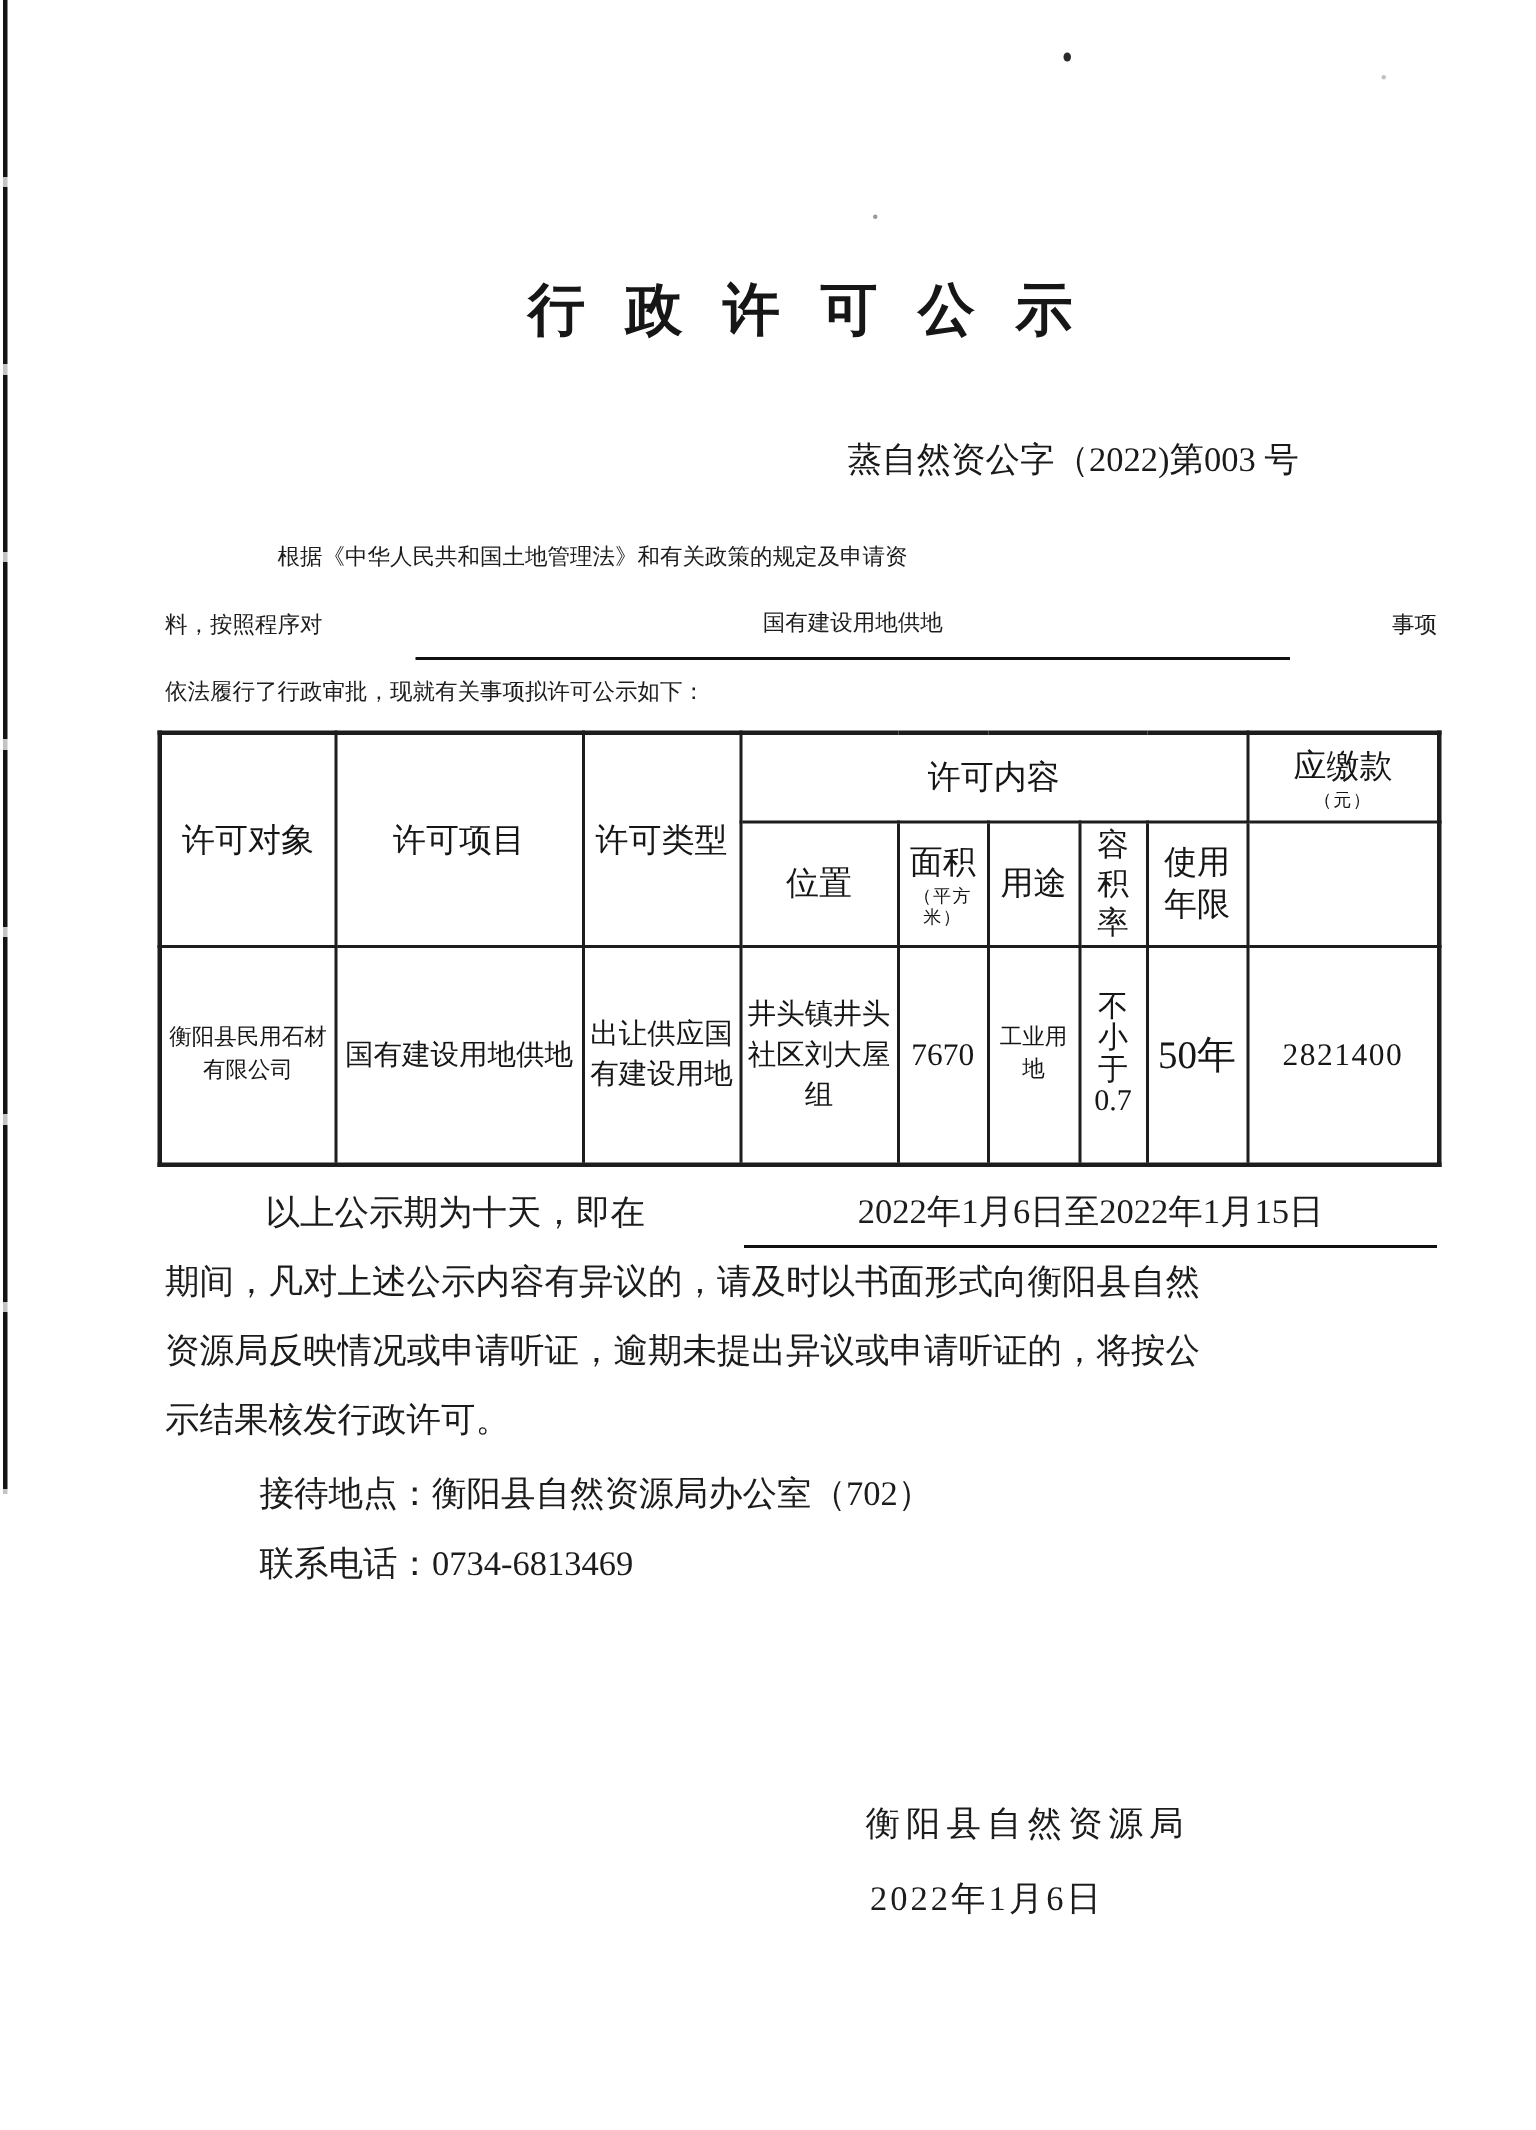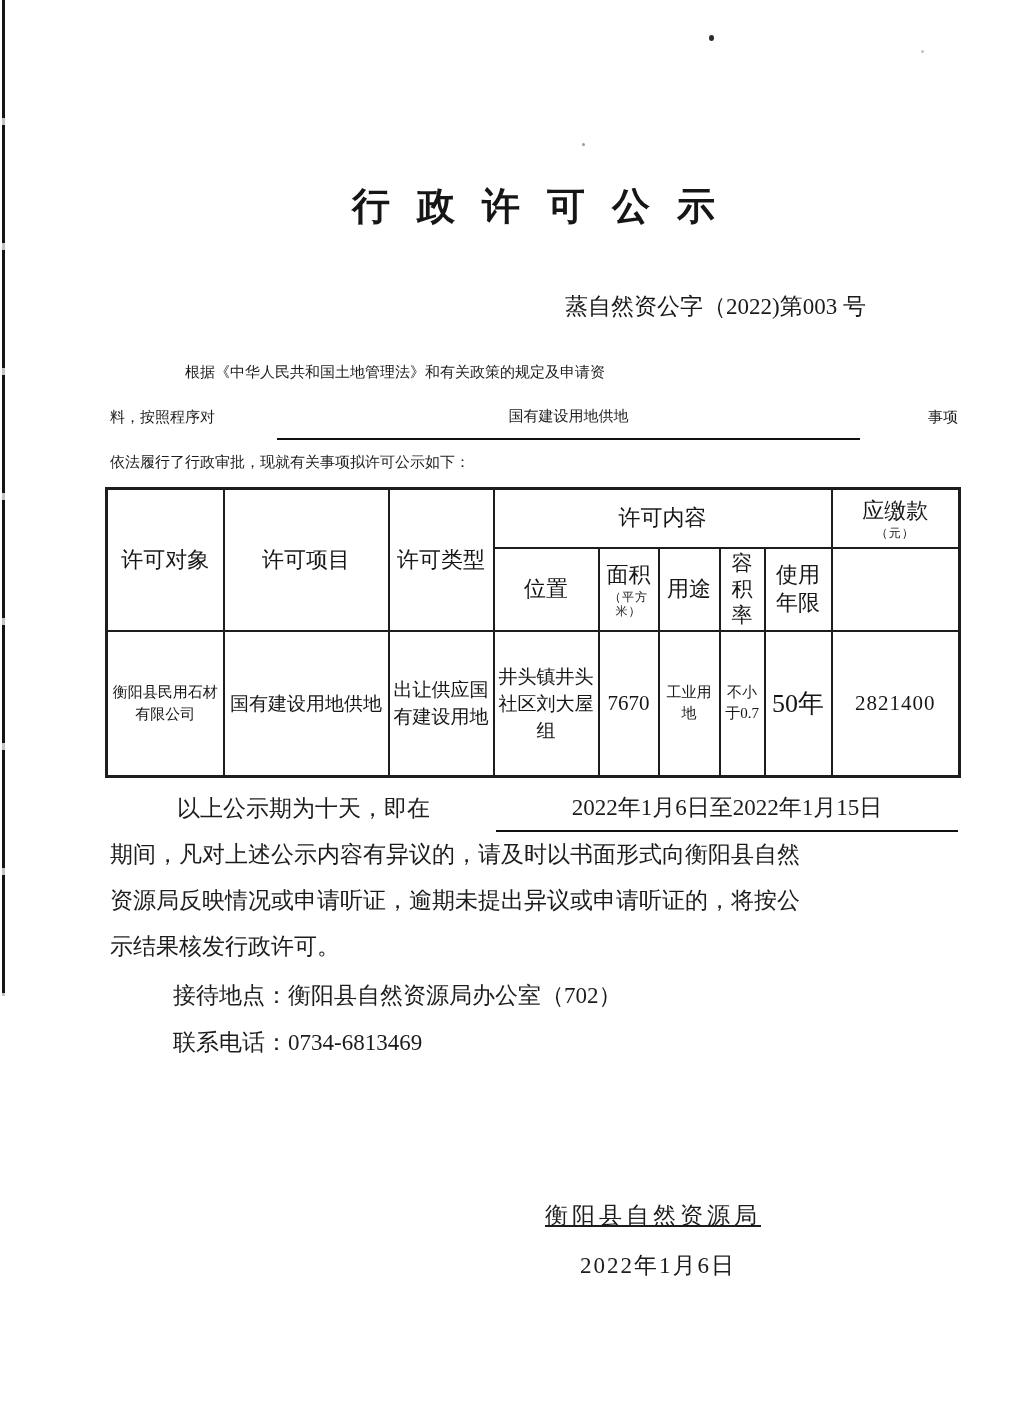--- a/index.html
+++ b/index.html
@@ -61,42 +61,42 @@
   .r1{height:59px;}
   .r2{height:83px;}
   .r3{height:146px;}
   .unit{font-size:12px;line-height:14px;letter-spacing:1px;}
   td.cell-object{font-size:15px;line-height:22px;}
   td.cell-project{font-size:19px;line-height:27px;padding:0 8px;}
   td.cell-type{font-size:19px;line-height:27px;padding:0 8px;}
   td.cell-location{font-size:19px;line-height:27px;padding:0 4px;}
   td.cell-area{font-size:21px;}
   td.cell-use{font-size:15px;line-height:21px;padding:0 4px;}
-  td.cell-ratio{font-size:15px;line-height:21px;padding:0 2px;}
+  td.cell-ratio{font-size:20px;line-height:21px;padding:0 2px;}
   td.cell-years{font-size:26px;}
   td.cell-payment{font-size:21px;letter-spacing:1px;}
   th.h-ratio{font-size:21px;line-height:26px;padding:0 2px;border-radius:11px;}
   th.h-years{font-size:22px;line-height:28px;padding:0 2px;}
   th.h-pay{vertical-align:middle;}
 
   
   .notice{position:absolute;left:110px;top:786px;width:848px;font-size:23px;}
   .notice .ln{height:46px;line-height:46px;white-space:nowrap;}
   .notice .lead{padding-left:67px;white-space:nowrap;}
   .period-fill{
     flex:1;text-align:center;border-bottom:2px solid #111;
     margin-left:18px;line-height:44px;white-space:nowrap;
   }
 
   
   .contact{position:absolute;left:173px;top:972px;font-size:23px;}
   .contact .ln{height:47px;line-height:47px;white-space:nowrap;}
 
   
-  .sig-org{position:absolute;left:545px;top:1200px;font-size:23px;letter-spacing:4px;white-space:nowrap;text-decoration:underline;}
+  .sig-org{position:absolute;left:577px;top:1200px;font-size:23px;letter-spacing:4px;white-space:nowrap;}
   .sig-date{position:absolute;left:580px;top:1250px;font-size:23px;letter-spacing:2px;white-space:nowrap;}
 </style>
 </head>
 <body>
 
 <div class="page">
 
   <div class="scan-edge"></div>
   <div class="speck speck-a"></div>
   <div class="speck speck-b"></div>

